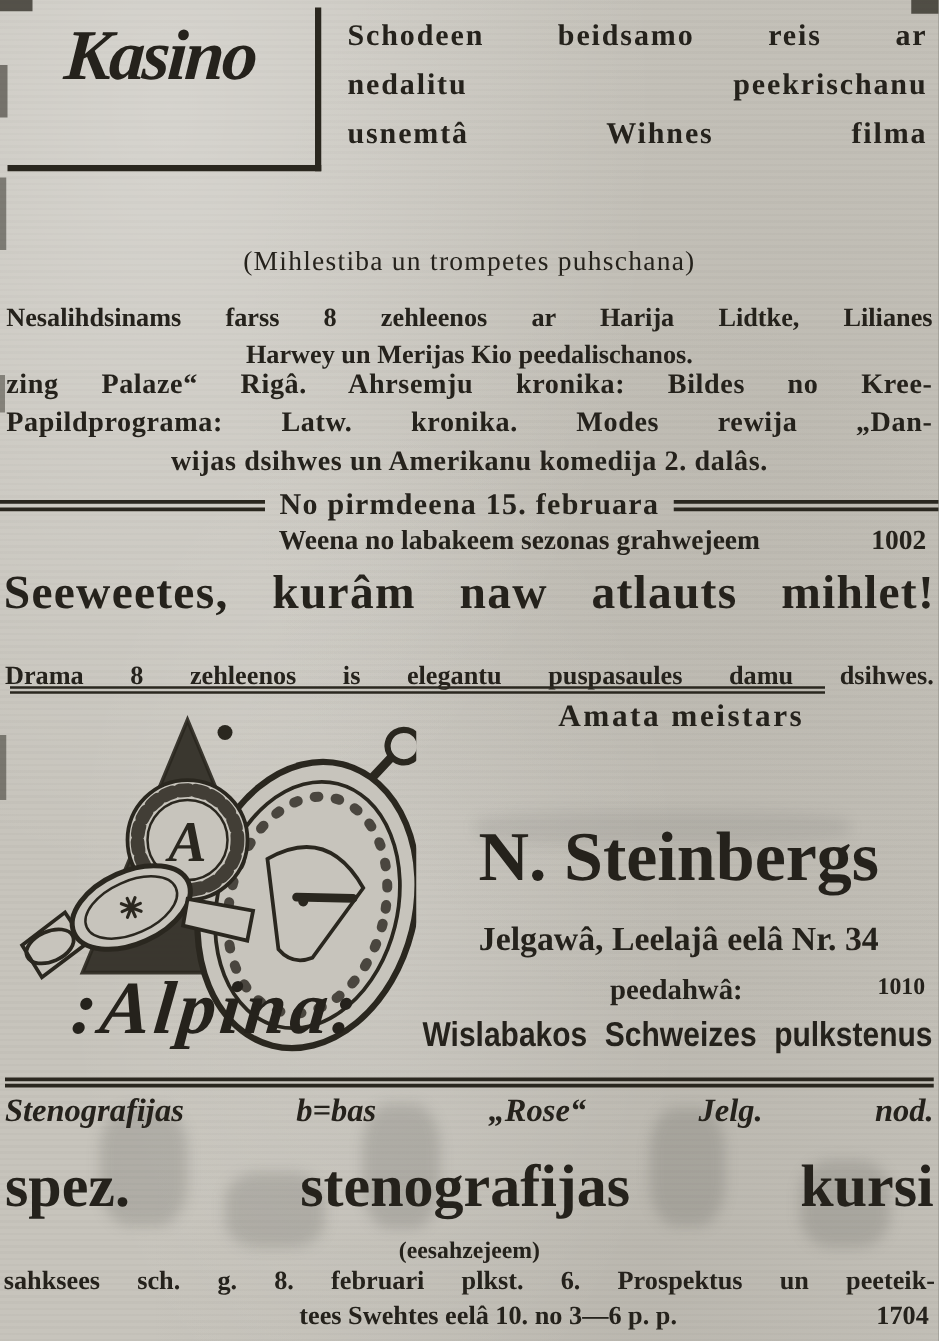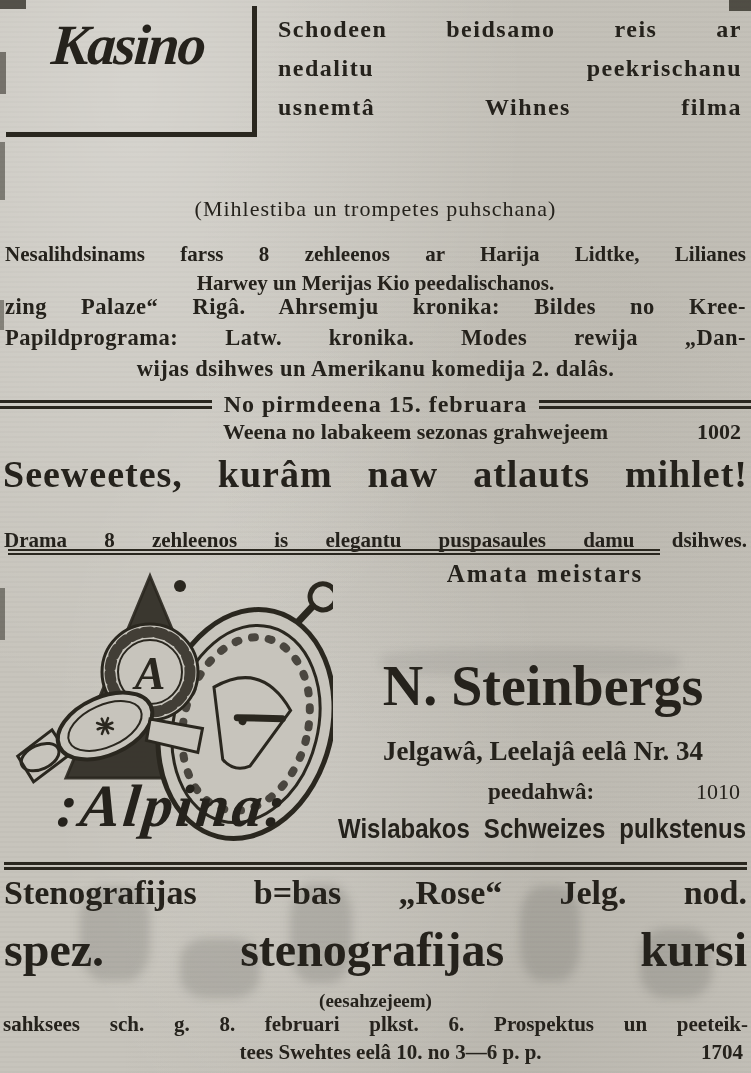--- a/index.html
+++ b/index.html
@@ -47,29 +47,29 @@
   .ruleJ{position:absolute;left:8px;top:549px;width:652px;height:0;border-top:6px double #2a271f;}
 
   .amata{position:absolute;left:345px;top:560px;width:400px;text-align:center;
     font-size:25px;font-weight:bold;letter-spacing:2px;}
   .steinbergs{position:absolute;left:338px;top:606px;width:410px;text-align:center;
     font-size:56px;font-weight:bold;margin-top:48px;}
   .illu{position:absolute;left:8px;top:556px;width:325px;height:300px;}
   .jelgawa{position:absolute;left:338px;top:736px;width:410px;text-align:center;font-size:27px;font-weight:bold;}
   .offers-row{position:absolute;left:338px;top:779px;width:404px;height:28px;}
   .offers-label{position:absolute;left:150px;top:0;font-size:23px;font-weight:bold;}
-  .adnum-b{position:absolute;right:2px;top:0;font-size:22px;font-weight:normal;}
+  .adnum-b{position:absolute;right:2px;top:0;font-size:19px;font-weight:bold;}
   .alpina{position:absolute;left:12px;top:772px;width:322px;text-align:center;
     font-size:60px;font-weight:bold;font-style:italic;letter-spacing:3px;transform:skewX(-6deg);}
   .wislabakos{position:absolute;left:338px;top:813px;width:408px;
     font-family:"Liberation Sans","DejaVu Sans",sans-serif;font-weight:bold;font-size:24px;
     transform:scaleY(1.15);transform-origin:top left;}
 
   .ruleL{position:absolute;left:4px;top:862px;width:743px;height:0;border-top:8px double #2a271f;}
-  .steno1{position:absolute;left:4px;top:874px;width:743px;font-size:34px;font-weight:bold;}
+  .steno1{position:absolute;left:4px;top:874px;width:743px;font-size:26px;font-weight:bold;font-style:italic;}
   .steno2{position:absolute;left:4px;top:922px;width:743px;font-size:48px;font-weight:bold;}
   .eesahz{position:absolute;left:0;top:990px;width:751px;font-size:19px;font-weight:bold;}
   .det1{position:absolute;left:3px;top:1012px;width:745px;font-size:21px;font-weight:bold;}
   .det2-row{position:absolute;left:0;top:1040px;width:751px;height:28px;}
   .det2{text-align:center;padding-left:130px;padding-right:100px;font-size:21px;font-weight:bold;}
   .adnum-c{position:absolute;right:8px;top:0;font-size:21px;font-weight:bold;}
 
   
   .ghost{position:absolute;background:rgba(82,80,74,.20);filter:blur(5px);border-radius:35%;pointer-events:none;}
   .mark{position:absolute;background:#2a271f;opacity:.75;pointer-events:none;}

